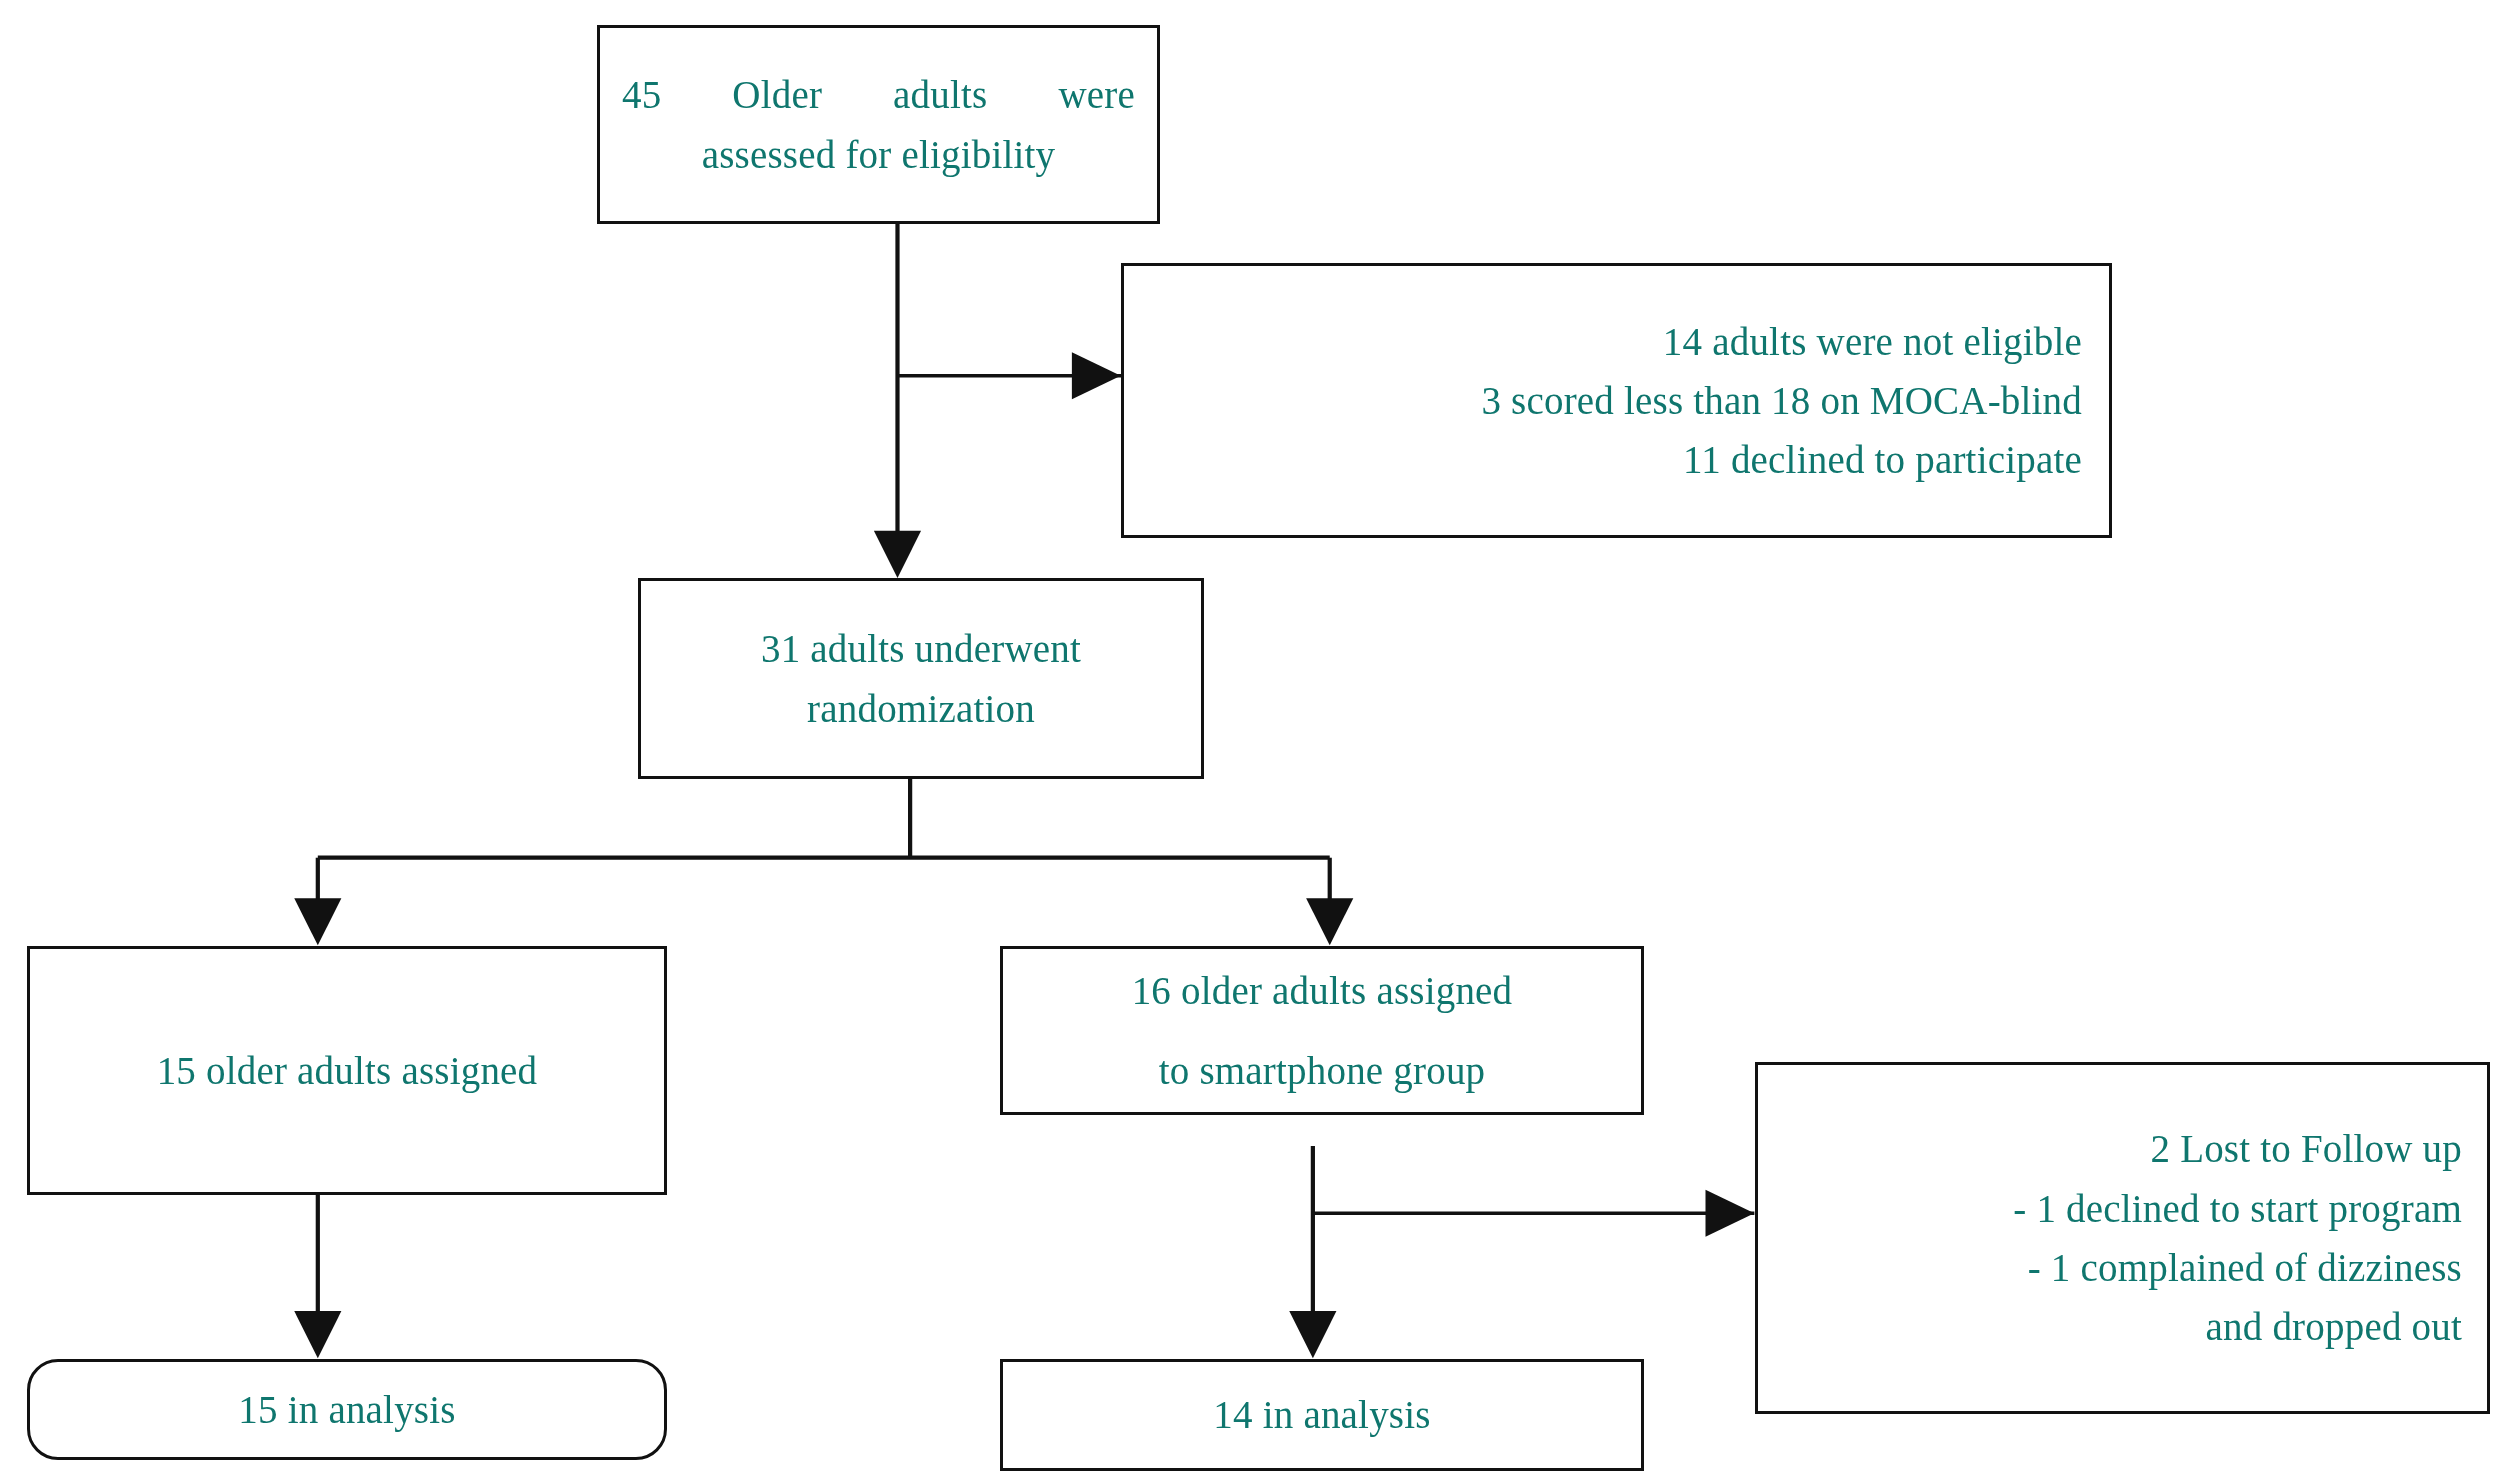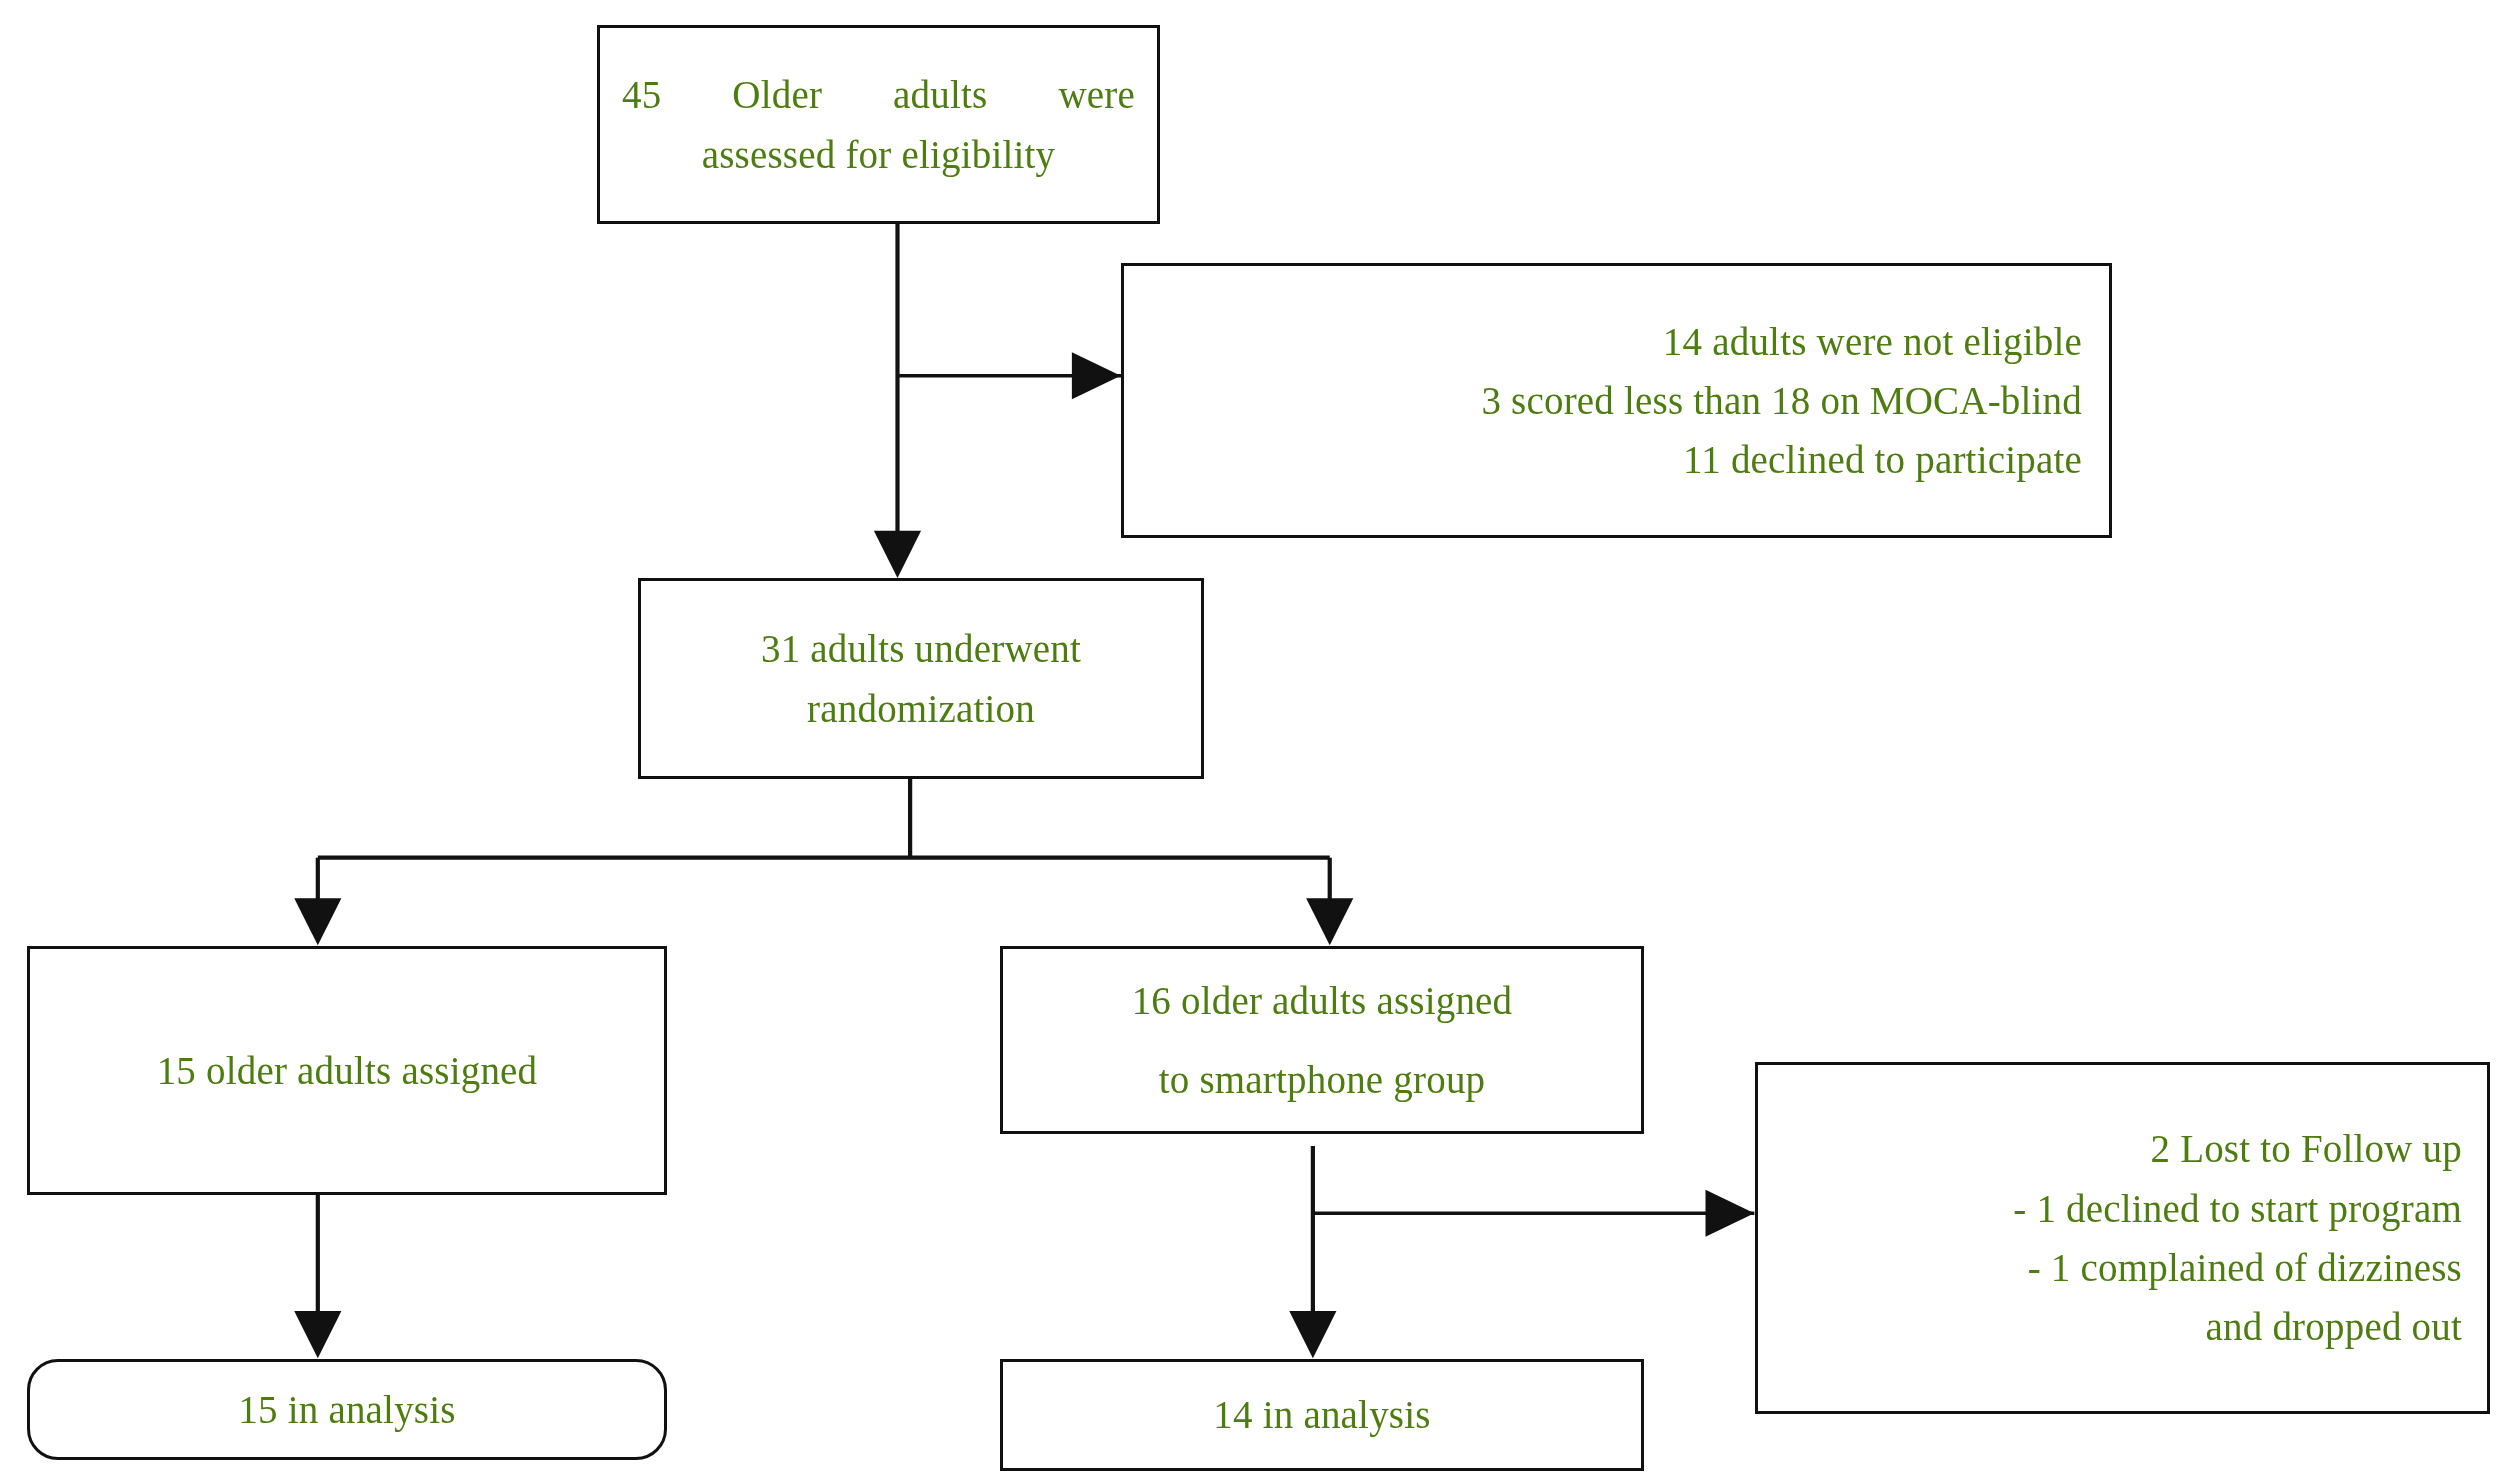--- a/index.html
+++ b/index.html
@@ -8,21 +8,21 @@
     padding: 0;
     background: #ffffff;
   }
   #stage {
     position: relative;
     width: 2512px;
     height: 1477px;
     background: #ffffff;
     overflow: hidden;
     font-family: "Liberation Serif", "DejaVu Serif", serif;
-    color: #4d7c0f;
+    color: #0f766e;
   }
   .node {
     position: absolute;
     box-sizing: border-box;
     border: 3.4px solid #111111;
     background: #ffffff;
     display: flex;
     flex-direction: column;
     justify-content: center;
     z-index: 2;
@@ -46,21 +46,21 @@
   }
 
   .indent1 { padding-left: 62px; }
   .indent2 { padding-left: 74px; }
   .indent3 { padding-left: 126px; }
 
   #node-screened   { left: 597px;  top: 25px;   width: 563px;  height: 199px; padding: 0 22px; }
   #node-ineligible { left: 1121px; top: 263px;  width: 991px; height: 275px; padding: 0 27px; }
   #node-random     { left: 622px;  top: 578px;  width: 566px;  height: 201px; padding: 16px 22px; margin-left: 16px; }
   #node-paper      { left: 27px;   top: 946px; width: 640px;  height: 249px; padding: 0 38px; align-items: center; }
-  #node-phone      { left: 1000px; top: 946px; width: 644px;  height: 188px; padding: 0 22px; gap: 20px; }
+  #node-phone      { left: 1000px; top: 946px; width: 644px;  height: 169px; padding: 0 22px; gap: 20px; }
   #node-lost       { left: 1755px; top: 1062px; width: 735px;  height: 352px; padding: 12px 25px; }
   #node-paper-an   { left: 27px;   top: 1359px; width: 640px;  height: 101px; padding: 0 22px; border-radius: 31px; }
   #node-phone-an   { left: 1000px; top: 1359px; width: 644px;  height: 112px; padding: 0 22px; }
 
   #connectors {
     position: absolute;
     left: 0; top: 0;
     width: 2512px;
     height: 1477px;
     z-index: 1;

